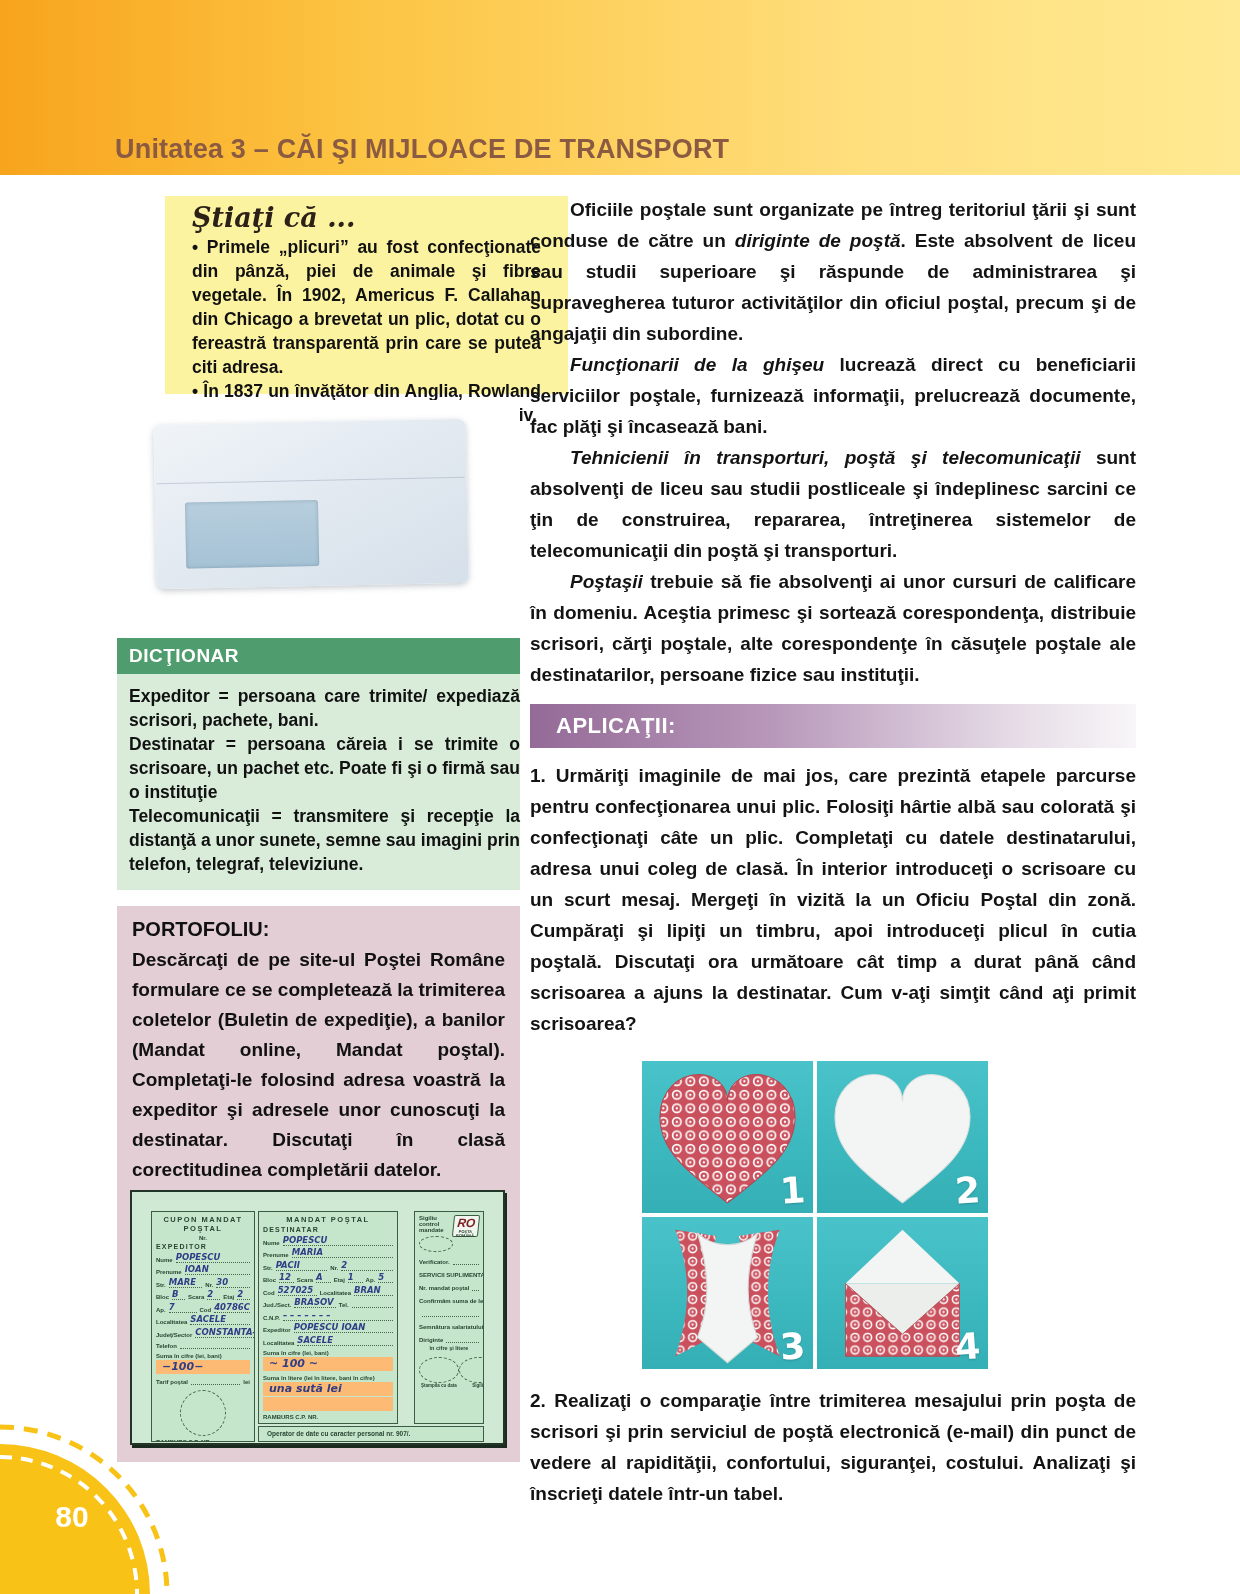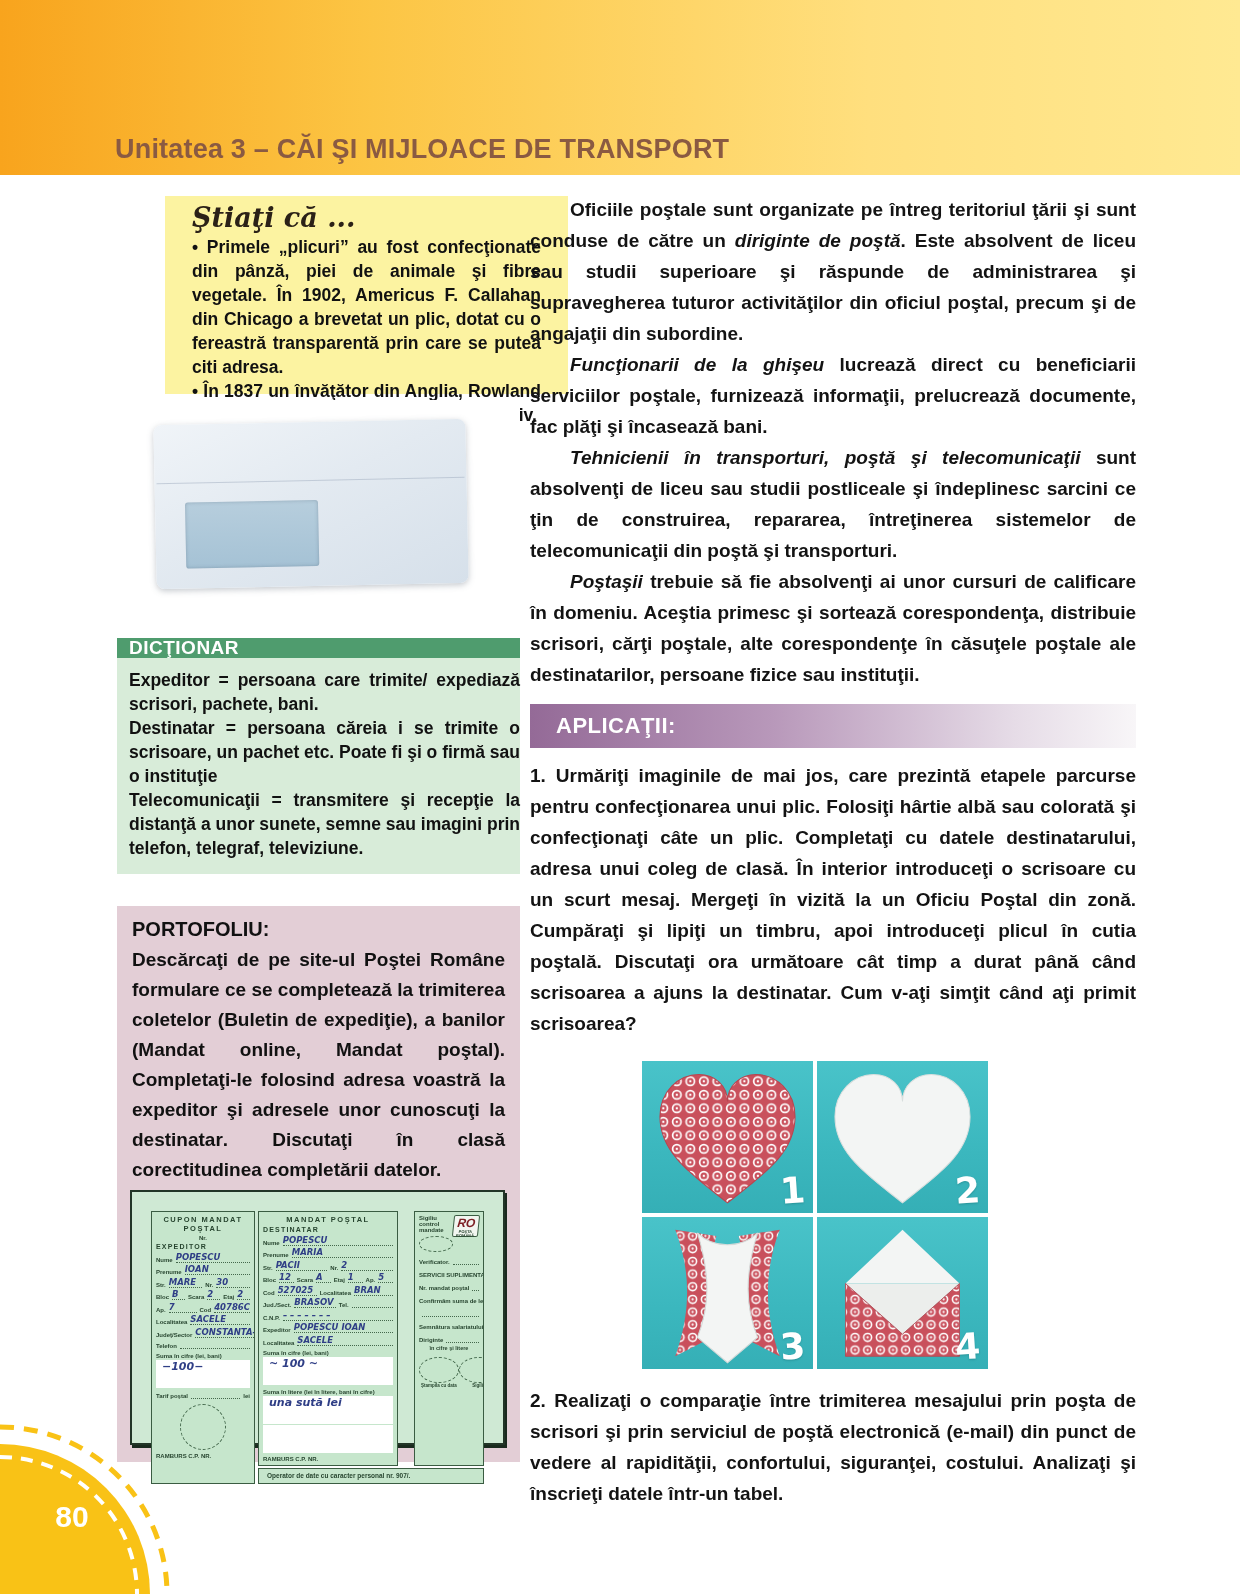--- a/index.html
+++ b/index.html
@@ -23,21 +23,21 @@
   .envelope { position:absolute; left:38px; top:22px; width:312px; height:164px;
     background:linear-gradient(155deg,#f0f4f8 0%,#e3eaf1 45%,#d6e0ea 100%);
     border-radius:8px; transform:rotate(-1.2deg);
     box-shadow:0 2px 6px rgba(90,100,115,.35); }
   .envelope .seam { position:absolute; left:2px; right:2px; top:58px; border-top:1px solid rgba(150,165,185,.45); }
   .envelope .window { position:absolute; left:30px; top:78px; width:133px; height:66px; border-radius:3px;
     background:linear-gradient(180deg,#b7cedd 0%,#a5c2d5 100%);
     box-shadow:inset 0 0 4px rgba(70,90,110,.35); }
 
   .dict-box { position:absolute; left:117px; top:638px; width:403px; }
-  .dict-band { height:20px; background:#4F9C6E; color:#fff; font-weight:700; font-size:19px;
+  .dict-band { height:36px; background:#4F9C6E; color:#fff; font-weight:700; font-size:19px;
     display:flex; align-items:center; padding-left:12px; letter-spacing:.5px; }
   .dict-body { background:#D8ECD9; padding:10px 0 14px 12px; }
   .dict-body p { font-size:17.5px; line-height:24px; color:#111; text-align:justify; font-weight:700; }
   .dict-body b { font-weight:700; }
 
   .portfolio-box { position:absolute; left:117px; top:906px; width:403px; height:556px;
     background:#E3CED6; padding:12px 15px; }
   .pf-title { font-size:20px; font-weight:700; color:#111; margin-bottom:4px; }
   .pf-text { font-size:19px; line-height:30px; font-weight:700; color:#111; text-align:justify; }
 
@@ -50,21 +50,21 @@
   .fright-area { display:grid; grid-template-rows:1fr 16px; gap:2px; }
   .fmain { display:grid; grid-template-columns:140px 1fr; gap:16px; }
   .ftitle { font-size:7.5px; letter-spacing:1.5px; text-align:center; font-weight:700; margin-bottom:2px; }
   .fsec { font-size:7px; letter-spacing:1.2px; font-weight:700; margin:2px 0 1px 0; }
   .frow { display:flex; align-items:flex-end; gap:3px; margin-top:2.5px; }
   .frow .lbl { font-size:6px; white-space:nowrap; }
   .frow .val { flex:1; border-bottom:1px dotted #44684c; font-size:8.5px; font-style:italic;
     color:#2f3e86; font-family:"DejaVu Sans", sans-serif; line-height:9px; min-height:9px; white-space:nowrap; }
   .fnr { font-size:6px; text-align:center; margin:1px 0 2px 0; }
   .suma-lbl { font-size:6px; margin-top:4px; }
-  .suma-band { background:#ffffff; height:28px; margin-top:1px; font-size:11px; font-style:italic;
+  .suma-band { background:#fdba74; height:14px; margin-top:1px; font-size:11px; font-style:italic;
     color:#2f3e86; font-family:"DejaVu Sans", sans-serif; padding-left:6px; line-height:13px; }
   .tarif { display:flex; align-items:flex-end; gap:3px; font-size:6px; margin-top:5px; }
   .tarif .dots { flex:1; border-bottom:1px dotted #44684c; }
   .dcircle { width:46px; height:46px; border:1px dashed #44684c; border-radius:50%; margin:5px auto 2px auto; }
   .tinycap { font-size:4.5px; text-align:center; }
   .ramburs { font-size:6px; margin-top:3px; }
   .ellip { border:1px dashed #44684c; border-radius:50%; }
   .fr-top { display:flex; justify-content:space-between; align-items:flex-start; }
   .ro-box { width:52px; height:22px; background:#f2f6f0; border:1px solid #3a5c42; border-radius:2px;
     text-align:center; transform:skewX(-6deg); }

